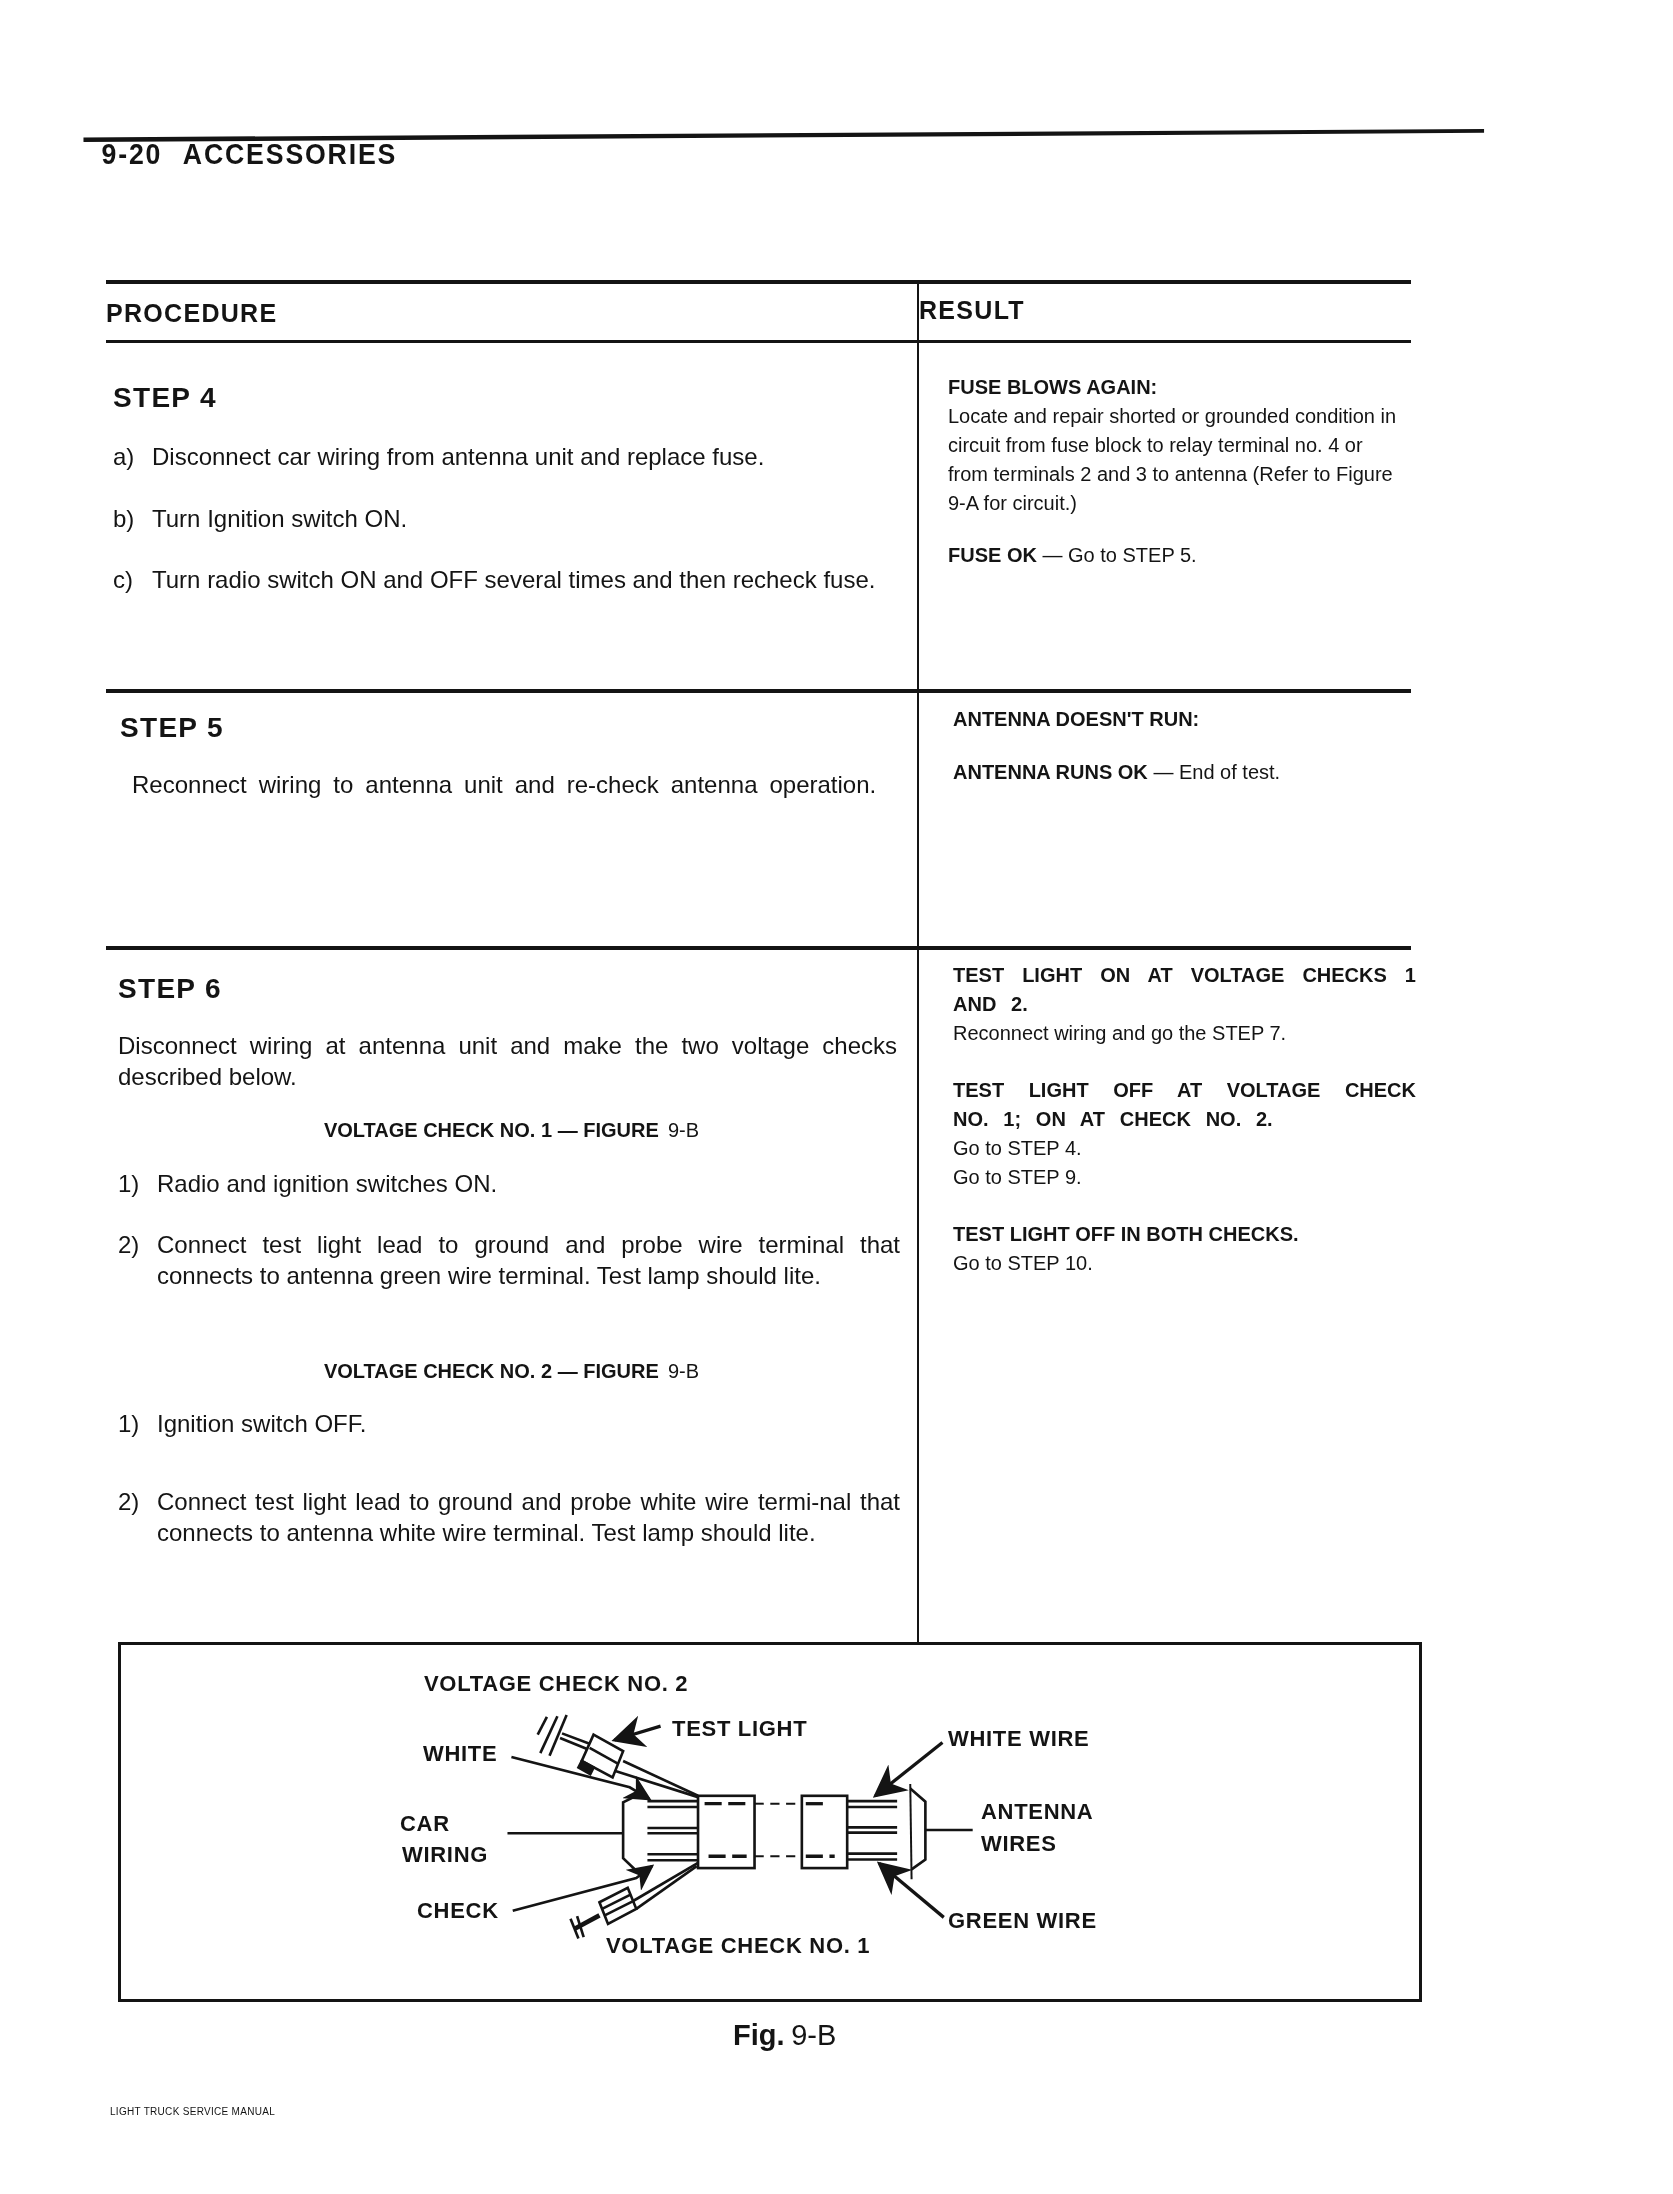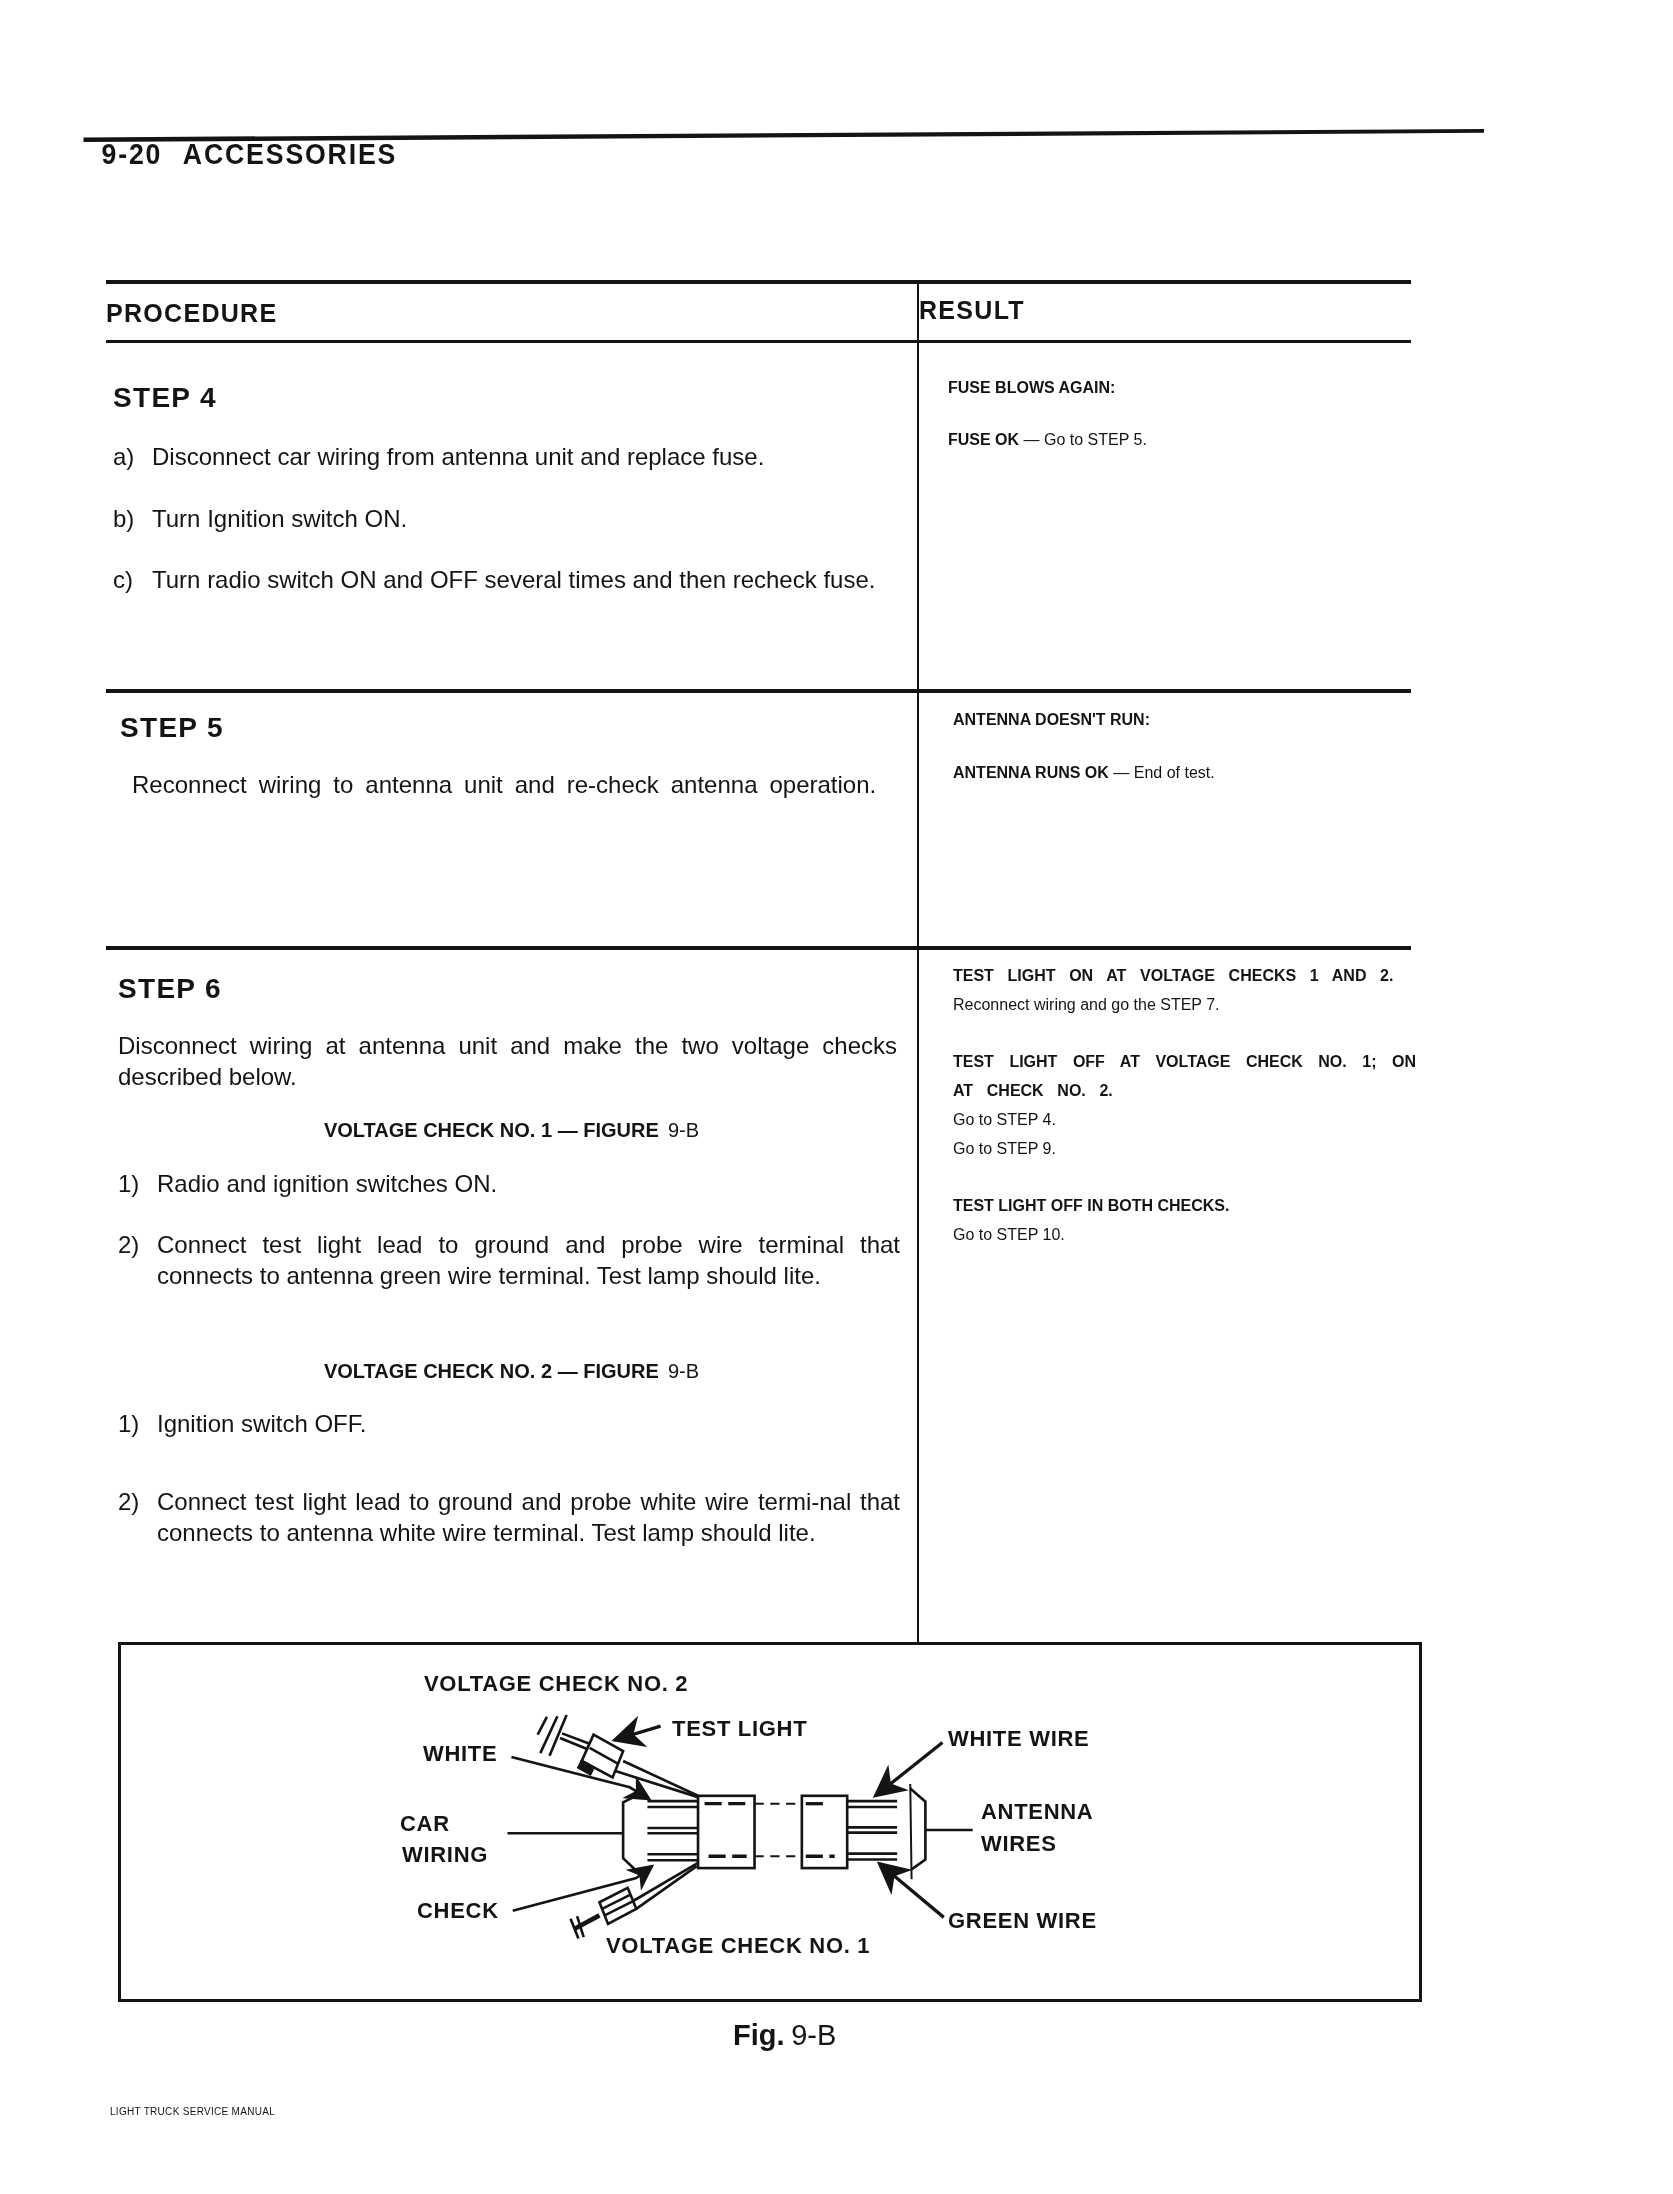--- a/index.html
+++ b/index.html
@@ -19,21 +19,21 @@
 
   
   .step-title { font-size:28px; font-weight:bold; letter-spacing:1.3px; }
   .body { font-size:24px; line-height:31px; }
   .item { position:absolute; font-size:24px; line-height:31px; }
   .item .mk { position:absolute; left:0; top:0; }
   .item .tx { display:block; margin-left:39px; }
   .centered-bold { font-size:20px; font-weight:bold; text-align:center; }
   .centered-bold .fig { font-weight:normal; margin-left:9.2px; }
 
-  .res { position:absolute; font-size:16px; line-height:29px; }
+  .res { position:absolute; font-size:20px; line-height:29px; }
   .res .b { font-weight:bold; }
   .res .bj { font-weight:bold; text-align:justify; text-align-last:left; }
   .res p { margin:0; }
 
   
   .fig-box { position:absolute; left:118px; top:1642px; width:1304px; height:360px;
              border:3.3px solid #141414; box-sizing:border-box; }
   .fig-label { position:absolute; font-size:22px; font-weight:bold; letter-spacing:0.7px; white-space:nowrap; }
   .caption { position:absolute; left:733px; top:2019px; font-size:29px; font-weight:bold; }
   .caption .n { font-weight:normal; margin-left:6.6px; }
@@ -68,20 +68,21 @@
   <span class="mk">b)</span>
   <span class="tx">Turn Ignition switch ON.</span>
 </div>
 <div class="item" style="left:113px;top:564px;width:782px;">
   <span class="mk">c)</span>
   <span class="tx">Turn radio switch ON and OFF several times and then recheck fuse.</span>
 </div>
 
 <div class="res" style="left:948px;top:373px;width:453px;">
   <p class="b">FUSE BLOWS AGAIN:</p>
+  <p>Locate and repair shorted or grounded condition in circuit from fuse block to relay terminal no. 4 or from terminals 2 and 3 to antenna (Refer to Figure 9-A for circuit.)</p>
   <p style="margin-top:23px;"><span class="b">FUSE OK</span> <span>— Go to STEP 5.</span></p>
 </div>
 
 <div class="abs step-title" style="left:120px;top:712px;">STEP 5</div>
 <div class="abs body" style="left:120px;top:769px;width:775px;text-align:justify;word-spacing:5.3px;margin-left:12px;">Reconnect wiring to antenna unit and re-check antenna operation.</div>
 
 <div class="res" style="left:953px;top:705px;width:453px;">
   <p class="b">ANTENNA DOESN'T RUN:</p>
   <p style="margin-top:24px;"><span class="b">ANTENNA RUNS OK</span> <span>— End of test.</span></p>
 </div>

